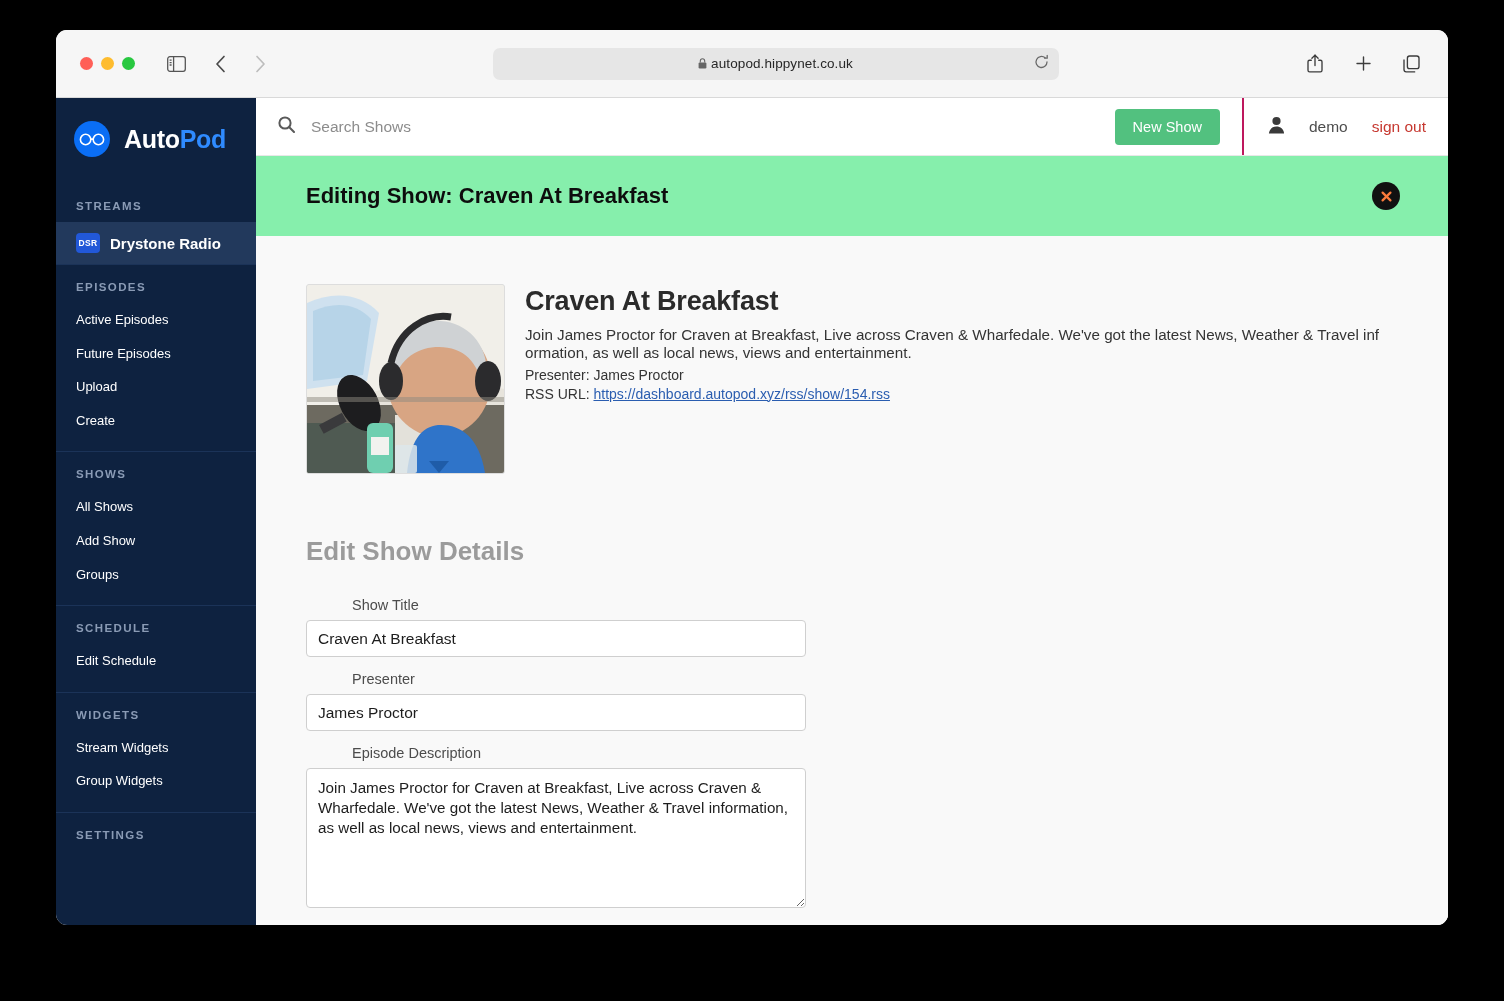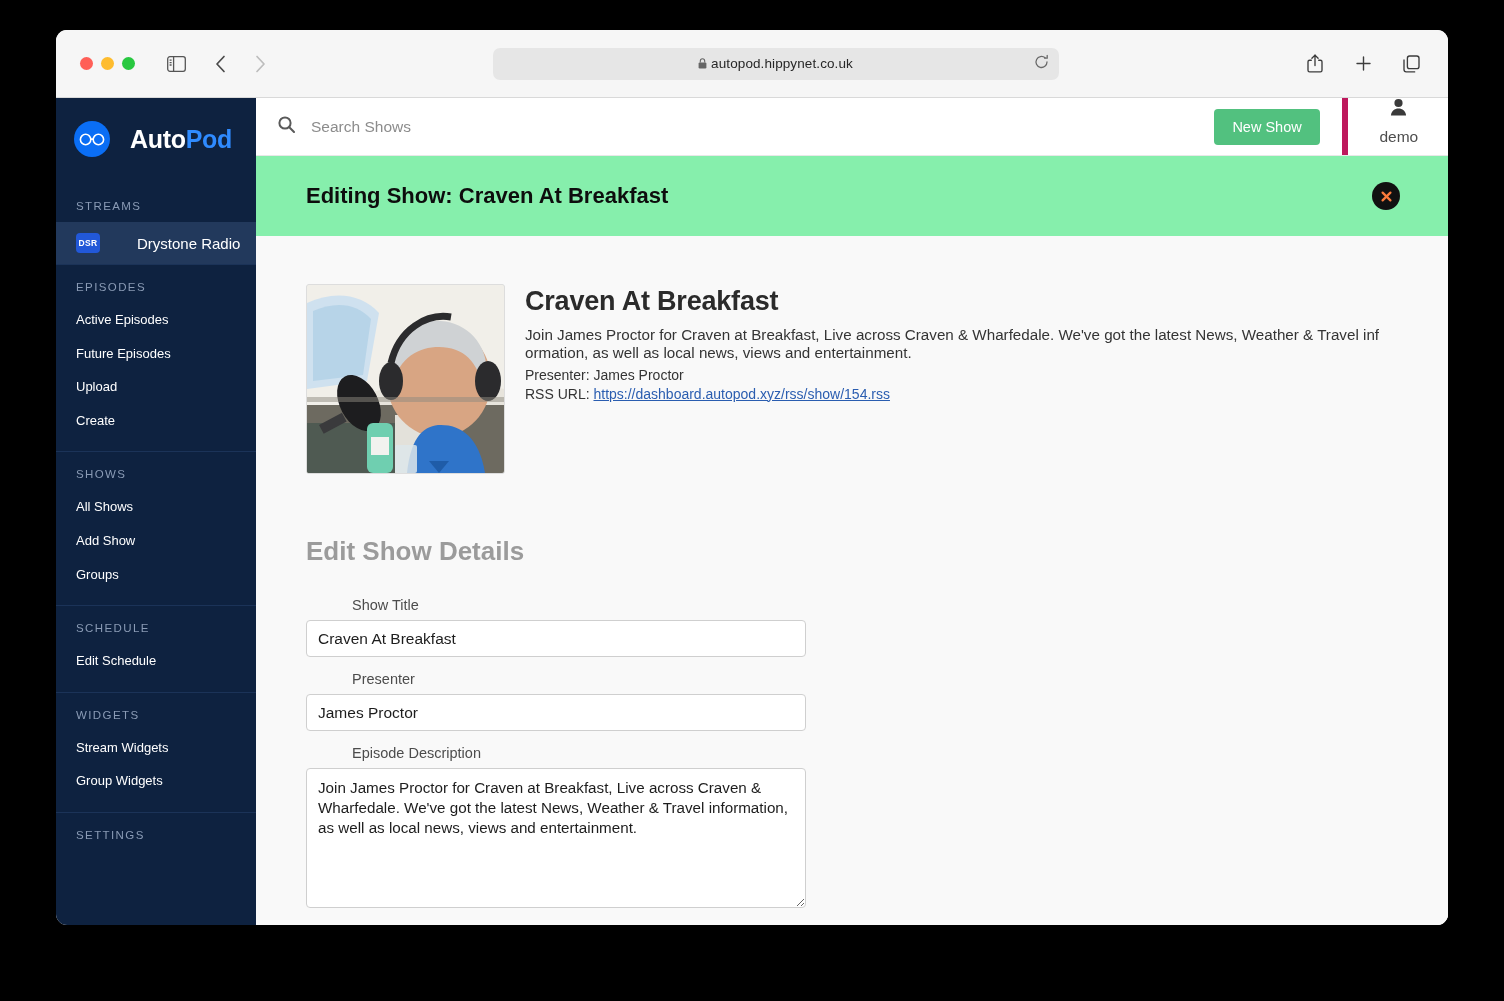--- a/index.html
+++ b/index.html
@@ -86,65 +86,65 @@
     flex: 0 0 200px;
     background: #0e2240;
     color: #ffffff;
     overflow: hidden;
     position: relative;
   }
   #logo-row {
     display: flex; align-items: center;
     height: 82px;
     padding-left: 18px;
-    gap: 20px;
+    gap: 14px;
   }
   #logo-mark {
     width: 36px; height: 36px; border-radius: 50%;
     background: #0a6ef5;
     display: flex; align-items: center; justify-content: center;
   }
   #logo-text { font-size: 25px; font-weight: bold; letter-spacing: -0.3px; }
   #logo-text .auto { color: #ffffff; }
   #logo-text .pod { color: #2f8bff; }
 
   .nav-section { border-top: 1px solid #1b3358; padding: 16px 0 14px 0; }
   .nav-section.first { border-top: 1px solid #1b3358; }
   .section-label {
     font-size: 11.5px;
-    font-weight: normal;
+    font-weight: bold;
     letter-spacing: 1.4px;
     color: #8a9bb5;
     padding: 0 0 10px 20px;
   }
   .nav-item {
     display: block;
     font-size: 13px;
     color: #ffffff;
     padding: 9px 0 9px 20px;
     line-height: 1.2;
     cursor: pointer;
   }
   .stream-item {
-    display: flex; align-items: center; gap: 1px;
+    display: flex; align-items: center; gap: 10px;
     padding: 11px 0 11px 20px;
     background: #22395c;
     cursor: pointer;
   }
   .stream-badge {
     width: 24px; height: 20px;
     border-radius: 4px;
     background: #2258d8;
     color: #fff;
     font-size: 8.5px;
     font-weight: bold;
     letter-spacing: 0.4px;
     display: flex; align-items: center; justify-content: center;
   }
-  .stream-name { font-size: 15px; font-weight: normal; color: #ffffff; margin-left: 36px; }
+  .stream-name { font-size: 15px; font-weight: bold; color: #ffffff; }
 
   .nav-section.streams { padding-bottom: 0; border-top: none; }
   .nav-section.streams .section-label { padding-top: 4px; }
 
   
   #main { flex: 1; display: flex; flex-direction: column; background: #f9f9f9; min-width: 0; }
 
   #topbar {
     height: 58px;
     background: #ffffff;
@@ -167,25 +167,24 @@
     color: #ffffff;
     border: none;
     font-size: 14.5px;
     font-family: "Liberation Sans", sans-serif;
     padding: 10px 18px;
     border-radius: 4px;
     margin-right: 22px;
     cursor: pointer;
   }
   #user-area {
-    display: flex; align-items: center; gap: 8px;
-    border-left: 6px solid #be185d;
+    display: flex; align-items: center; gap: 24px;
+    border-left: 2px solid #be185d;
     height: 100%;
     padding: 0 22px 0 24px;
-    flex-direction: column;
   }
   #user-name { font-size: 15.5px; color: #4d4d4d; }
   #sign-out { font-size: 15.5px; color: #c6372f; cursor: pointer; }
 
   
   #edit-banner {
     background: #86efac;
     height: 80px;
     display: flex; align-items: center; justify-content: space-between;
     padding: 0 48px 0 50px;

